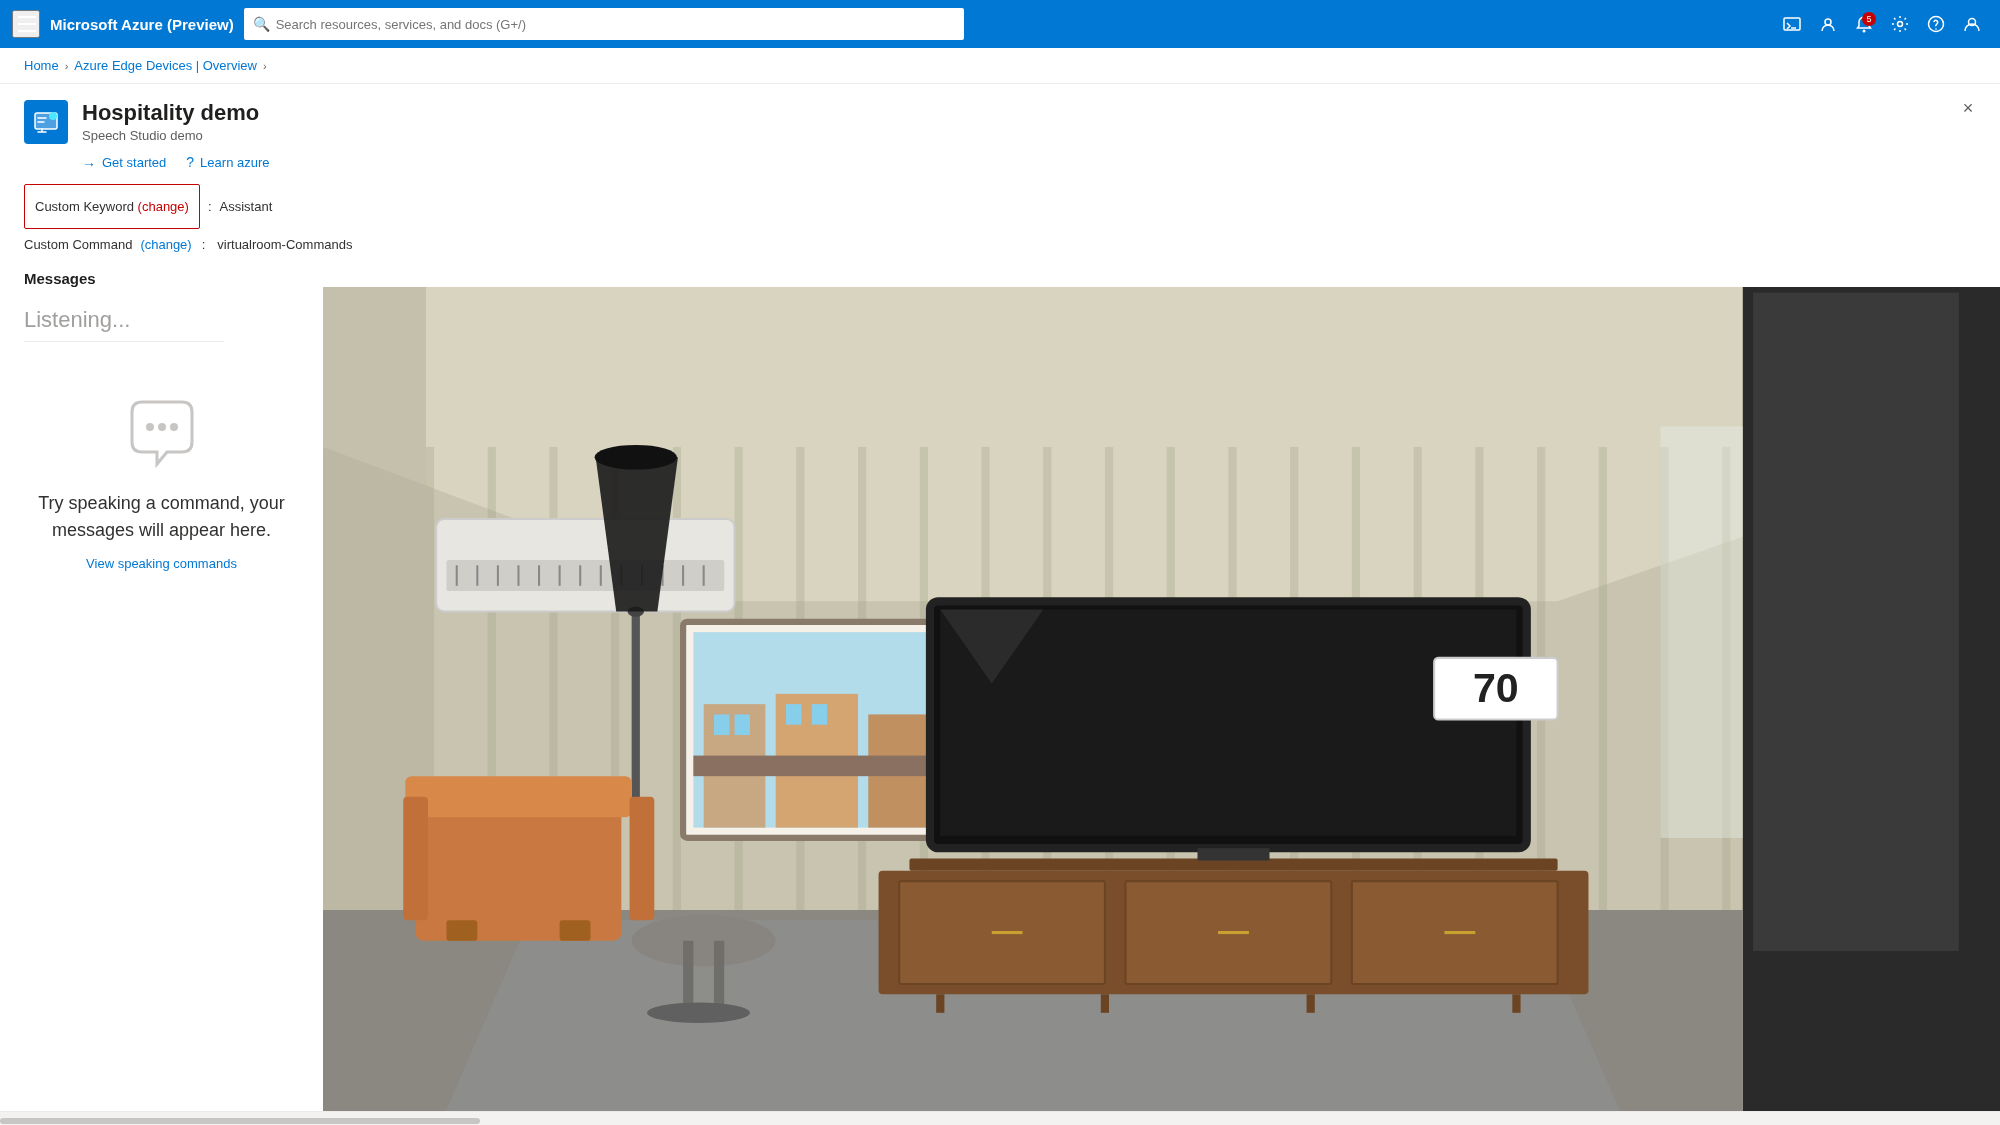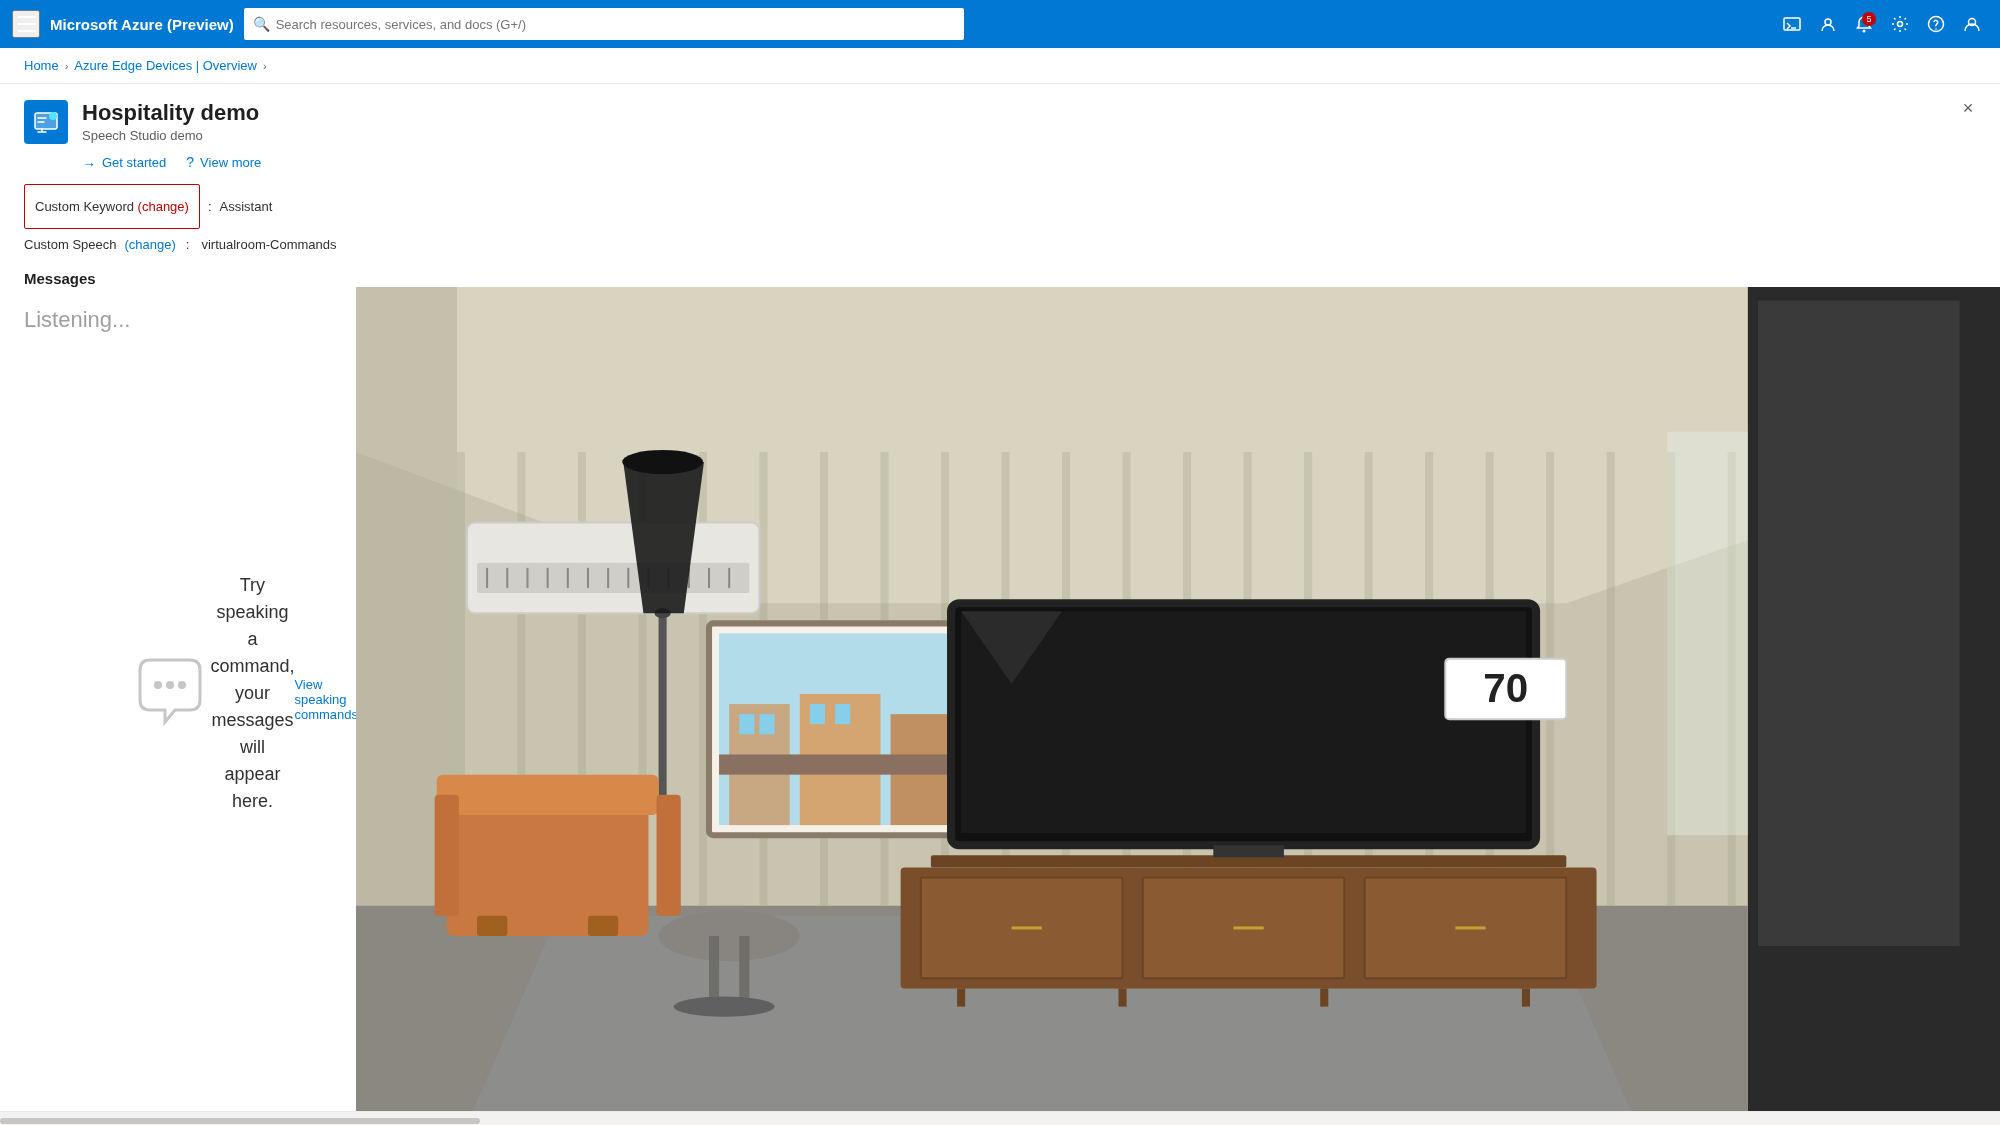--- a/index.html
+++ b/index.html
@@ -139,25 +139,25 @@
       font-size: 15px; font-weight: 600; color: #201f1e;
     }
 
     
     .content-split {
       display: flex;
       flex: 1;
       overflow: hidden;
     }
     .left-panel {
-      width: 356px;
+      width: 323px;
       flex-shrink: 0;
       padding: 20px 24px;
       display: flex;
-      flex-direction: row;
+      flex-direction: column;
       align-items: center;
     }
     .listening-text {
       font-size: 22px;
       color: #a19f9d;
       margin-bottom: 8px;
       align-self: flex-start;
       margin-left: 0;
     }
     .listening-divider {
@@ -286,34 +286,34 @@
     <button class="close-btn">×</button>
   </div>
 
   <div class="action-links">
     <a class="action-link">
       <span class="action-link-icon">→</span>
       <span>Get started</span>
     </a>
     <a class="action-link">
       <span class="action-link-icon">?</span>
-      <span>View more</span>
+      <span>Learn azure</span>
     </a>
   </div>
 
   <div class="config-section">
     <div class="config-row">
       <button class="config-label-btn">
         <span>Custom Keyword </span><span class="change-text">(change)</span>
       </button>
       <span style="color:#323130;">:</span>
       <span class="config-value">Assistant</span>
     </div>
     <div class="config-row">
-      <span class="config-plain-label">Custom Speech </span>
+      <span class="config-plain-label">Custom Command </span>
       <a class="config-change-link">(change)</a>
       <span style="color:#323130; margin-left:2px;">:</span>
       <span class="config-value" style="margin-left:4px;">virtualroom-Commands</span>
     </div>
   </div>
 
   <div class="messages-section">
     <span>Messages</span>
   </div>
 

